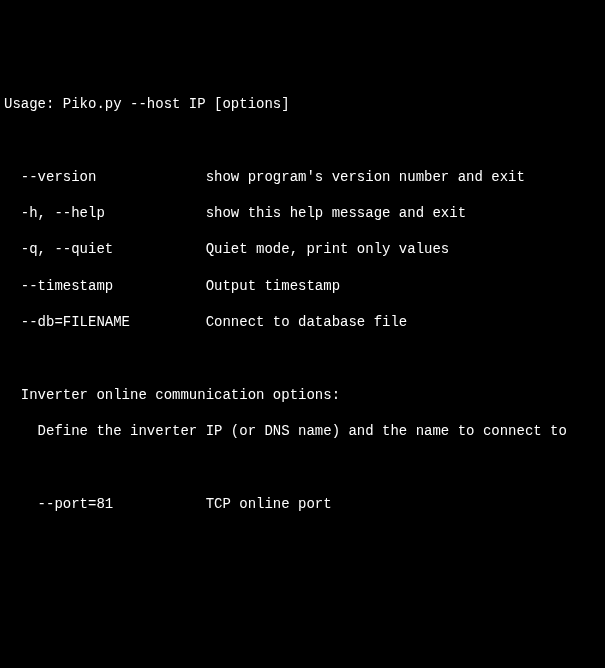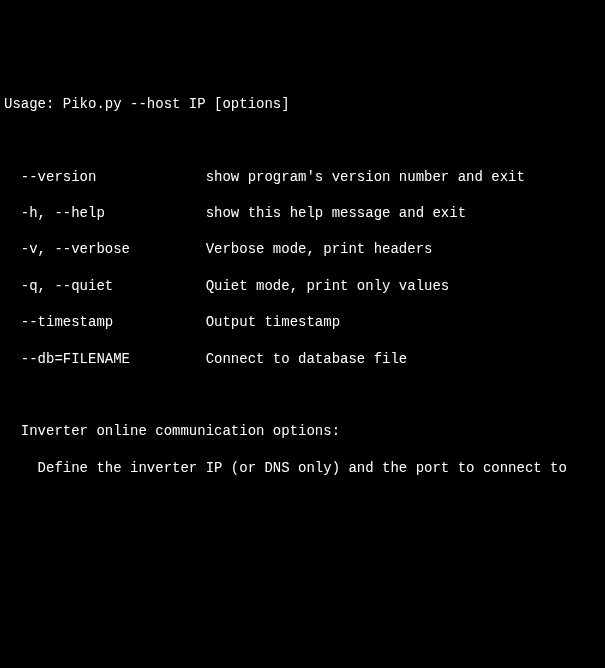--- a/index.html
+++ b/index.html
@@ -26,28 +26,28 @@
 </head>
 <body>
 
 
 
 <div>
 <div class="term-line">Usage: Piko.py --host IP [options]</div>
 <div class="term-line"> </div>
 <div class="term-line">  --version             show program's version number and exit</div>
 <div class="term-line">  -h, --help            show this help message and exit</div>
-<div class="term-line">  -v, --verbose         Verbose mode, print headers</div>
 <div class="term-line">  -q, --quiet           Quiet mode, print only values</div>
 <div class="term-line">  --timestamp           Output timestamp</div>
 <div class="term-line">  --db=FILENAME         Connect to database file</div>
 <div class="term-line"> </div>
 <div class="term-line">  Inverter online communication options:</div>
-<div class="term-line">    Define the inverter IP (or DNS only) and the port to connect to</div>
+<div class="term-line">    Define the inverter IP (or DNS name) and the name to connect to</div>
 <div class="term-line"> </div>
+<div class="term-line">    --port=81           TCP online port</div>
 
 
 
 
 
 
 
 
 
 

